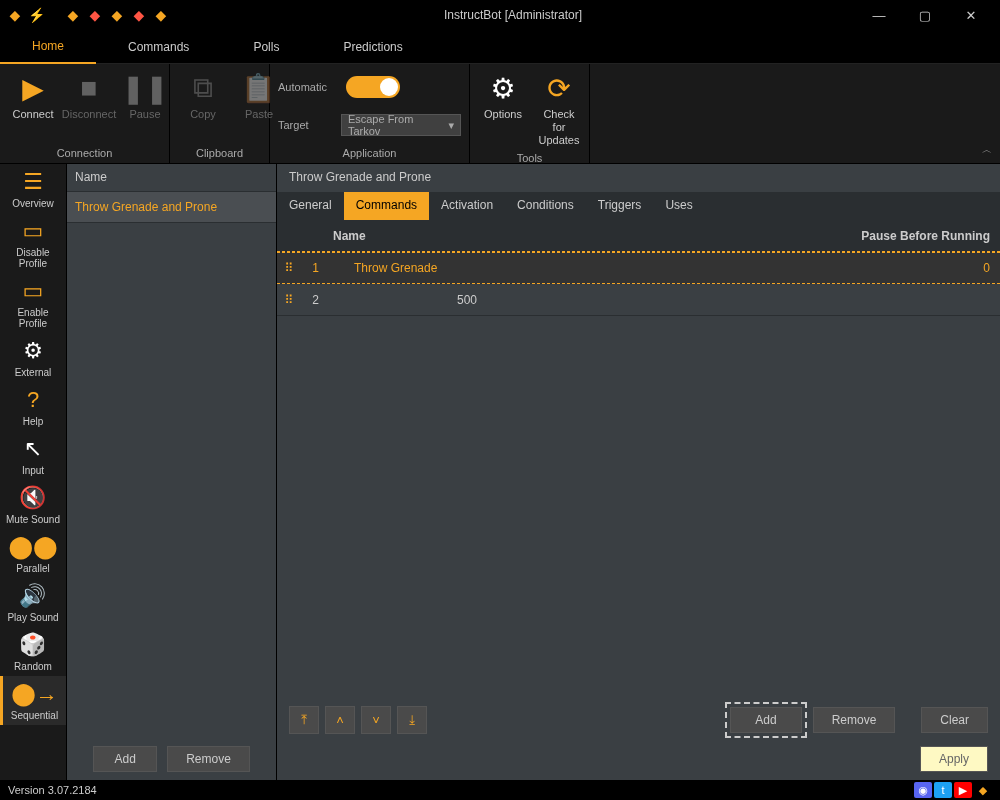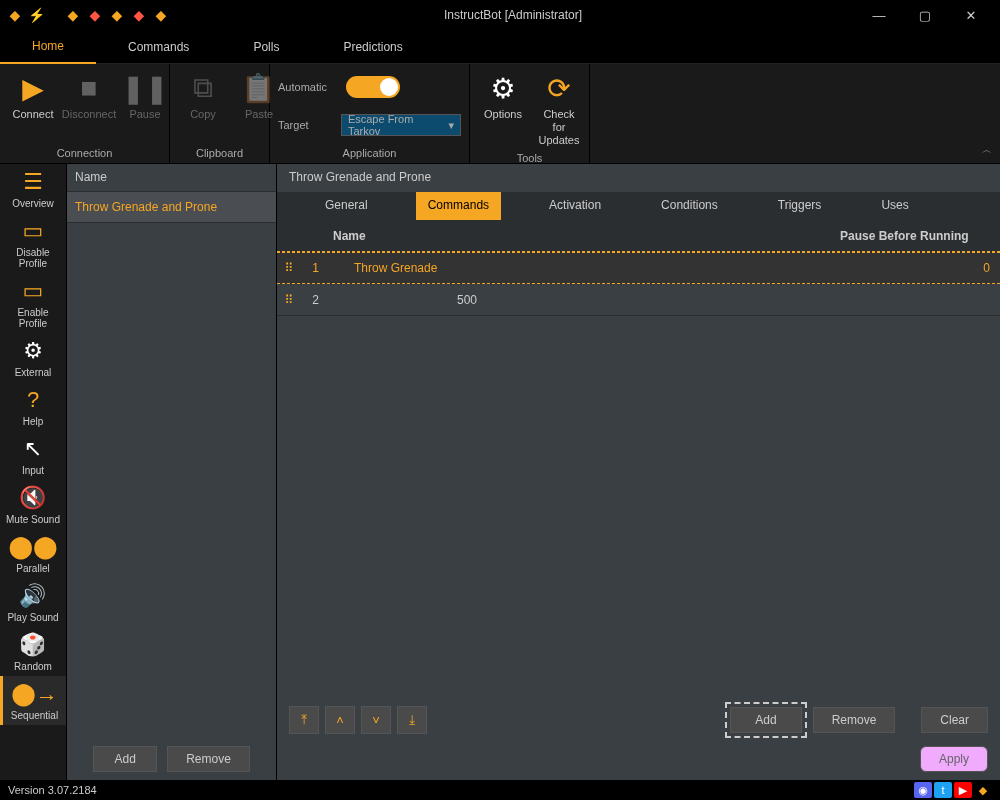--- a/index.html
+++ b/index.html
@@ -26,48 +26,48 @@
 .ribbon-group .grp-label { text-align: center; color: #aaa; font-size: 11px; padding: 2px 0; }
 .rbtn { display: flex; flex-direction: column; align-items: center; gap: 2px; padding: 2px 6px; min-width: 50px; }
 .rbtn .icon { width: 36px; height: 36px; display: flex; align-items: center; justify-content: center; font-size: 28px; }
 .rbtn .lbl { font-size: 11px; color: #ccc; text-align: center; line-height: 1.2; }
 .rbtn.disabled .lbl { color: #666; }
 .rbtn.disabled .icon { opacity: 0.4; }
 .app-grp .row { display: flex; align-items: center; gap: 8px; height: 30px; }
 .app-grp .row .lab { color: #aaa; width: 60px; font-size: 11px; }
 .toggle { width: 54px; height: 22px; background: #f5a623; border-radius: 11px; position: relative; }
 .toggle .knob { width: 18px; height: 18px; background: #fff; border-radius: 50%; position: absolute; top: 2px; right: 2px; }
-.select { width: 130px; height: 22px; background: #0c4a6e; border: 1px solid #555; color: #aaa; padding: 0 6px; display: flex; align-items: center; justify-content: space-between; font-size: 11px; }
+.select { width: 130px; height: 22px; background: #404040; border: 1px solid #555; color: #aaa; padding: 0 6px; display: flex; align-items: center; justify-content: space-between; font-size: 11px; }
 .ribbon .expand { position: absolute; right: 8px; bottom: 6px; color: #aaa; font-size: 10px; }
 
 .main { display: flex; height: calc(800px - 30px - 34px - 100px - 20px); }
 
 .side { width: 67px; background: #1a1a1a; border-right: 1px solid #000; display: flex; flex-direction: column; overflow: hidden; }
 .side .sitem { display: flex; flex-direction: column; align-items: center; gap: 2px; padding: 4px 2px; color: #ccc; font-size: 10px; text-align: center; }
 .side .sitem .sicon { width: 34px; height: 28px; display: flex; align-items: center; justify-content: center; font-size: 22px; }
 .side .sitem.active { background: #2a2a2a; border-left: 3px solid #f5a623; }
 
 .middle { width: 210px; background: #3a3f43; border-right: 1px solid #000; display: flex; flex-direction: column; }
 .middle .hdr { height: 28px; background: #3a3f43; color: #ccc; padding: 6px 8px; border-bottom: 1px solid #2a2e31; font-size: 12px; }
 .middle .list { flex: 1; }
 .middle .row { padding: 8px 8px; color: #f5a623; font-size: 12px; background: #4a4e52; border-bottom: 1px solid #2a2e31; }
 .middle .btns { display: flex; gap: 10px; justify-content: center; padding: 8px; }
 .btn { background: #4a4a4a; border: 1px solid #555; color: #ccc; padding: 5px 18px; font-size: 12px; min-width: 64px; text-align: center; }
-.btn.disabled { color: #666; background: #f0abfc; border-radius: 6px; }
+.btn.disabled { color: #666; background: #fef9c3; }
 
 .content { flex: 1; background: #3a3f43; display: flex; flex-direction: column; }
 .content .chdr { height: 28px; padding: 6px 12px; color: #ccc; font-size: 12px; }
 .subtabs { display: flex; background: #2a2e31; height: 28px; }
-.subtabs .st { padding: 6px 12px; color: #ccc; font-size: 12px; margin-left: 36px; }
+.subtabs .st { padding: 6px 12px; color: #ccc; font-size: 12px; }
 .subtabs .st.active { background: #f5a623; color: #000; }
 .table { flex: 1; display: flex; flex-direction: column; }
 .thead { display: flex; background: #2a2e31; height: 32px; align-items: center; border-bottom: 1px dashed #f5a623; }
 .thead .c1 { width: 50px; }
 .thead .c2 { flex: 1; padding-left: 6px; font-weight: bold; font-size: 12px; }
-.thead .c3 { width: 160px; text-align: left; padding-right: 10px; font-weight: bold; font-size: 12px; }
+.thead .c3 { width: 160px; text-align: right; padding-right: 10px; font-weight: bold; font-size: 12px; }
 .trow { display: flex; height: 32px; align-items: center; border-bottom: 1px solid #2a2e31; }
 .trow.sel { background: #333; border-top: 1px dashed #f5a623; border-bottom: 1px dashed #f5a623; }
 .trow.sel .c2a, .trow.sel .c1b, .trow.sel .c3a { color: #f5a623; }
 .trow .c1a { width: 24px; text-align: center; color: #f5a623; font-size: 12px; }
 .trow .c1b { width: 26px; text-align: right; padding-right: 8px; font-size: 12px; }
 .trow .c2a { flex: 1; padding-left: 6px; font-size: 12px; margin-left: 21px; }
 .trow .c3a { width: 160px; text-align: right; padding-right: 10px; font-size: 12px; }
 .content .bottom { display: flex; padding: 8px 12px; align-items: center; gap: 6px; }
 .navbtn { width: 30px; height: 28px; background: #4a4a4a; border: 1px solid #555; display: flex; align-items: center; justify-content: center; color: #f5a623; font-size: 13px; }
 .content .bottom .sp { flex: 1; }

